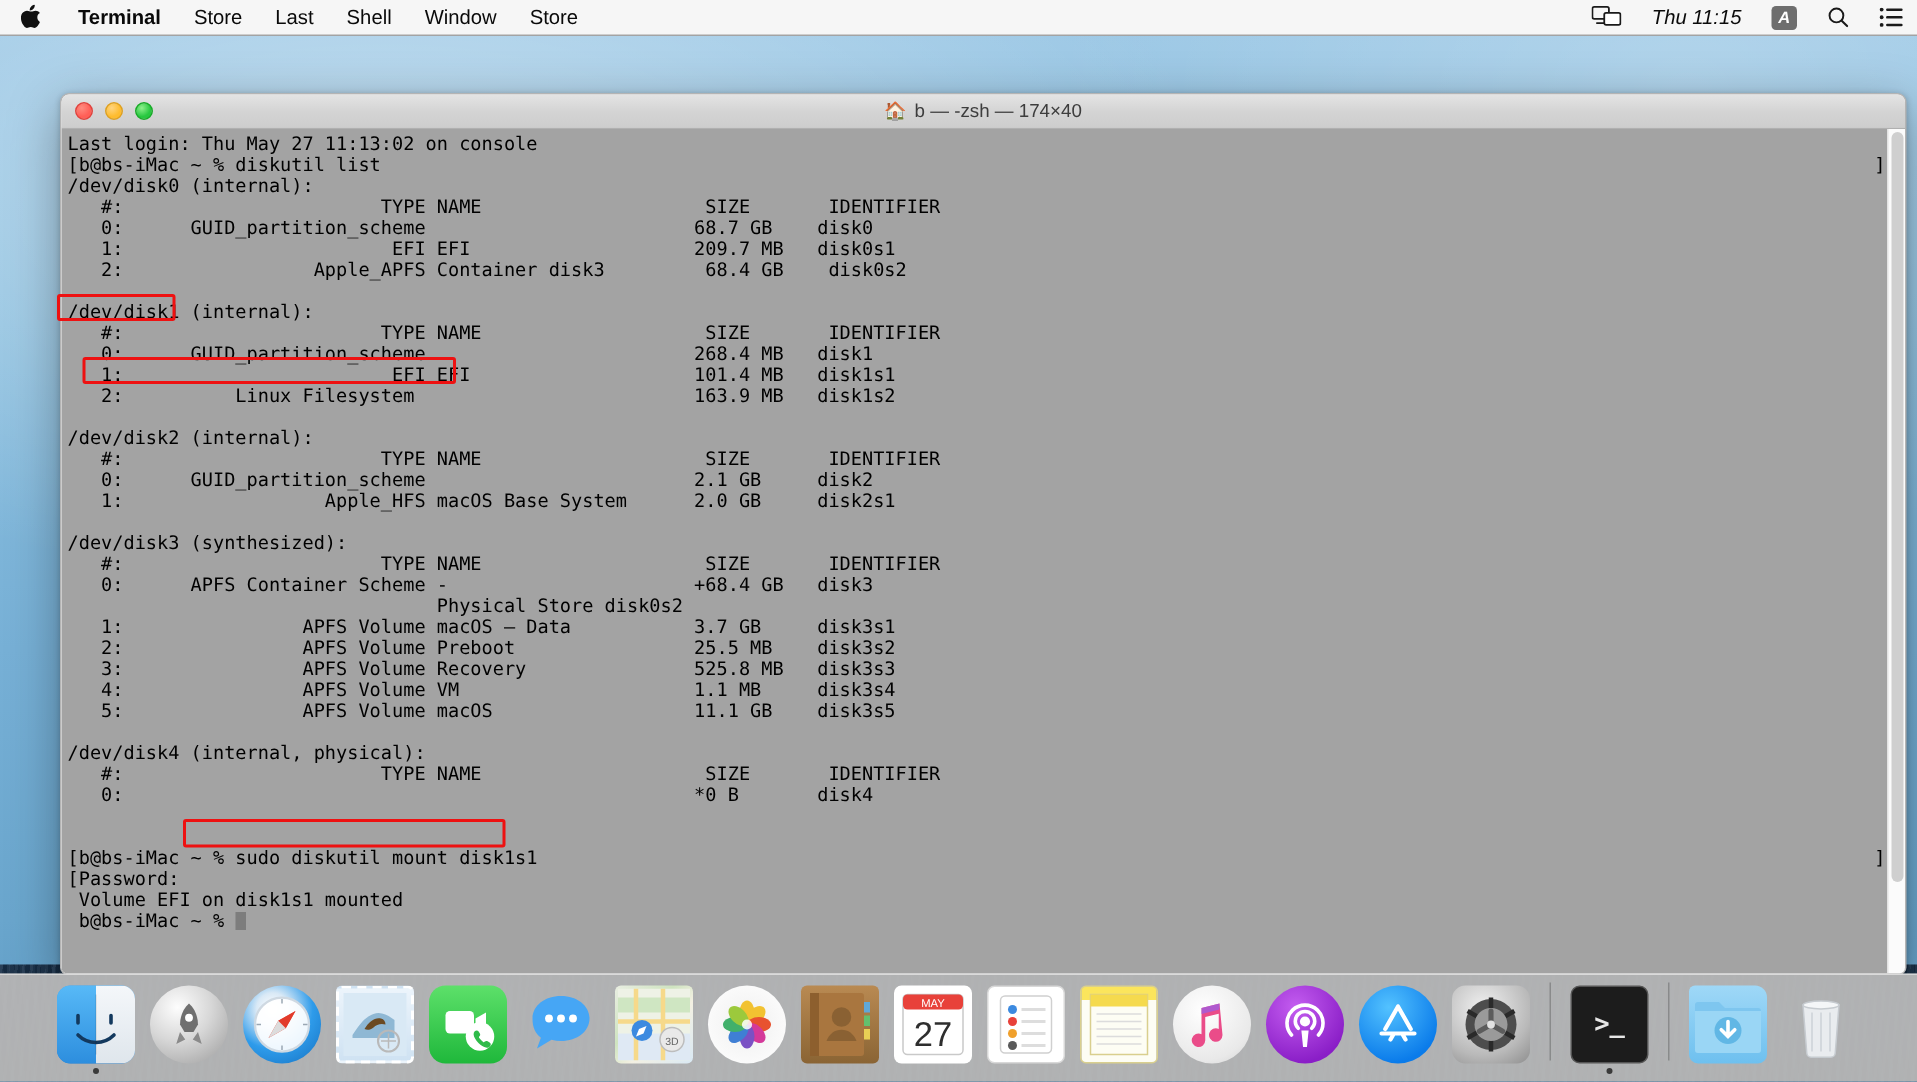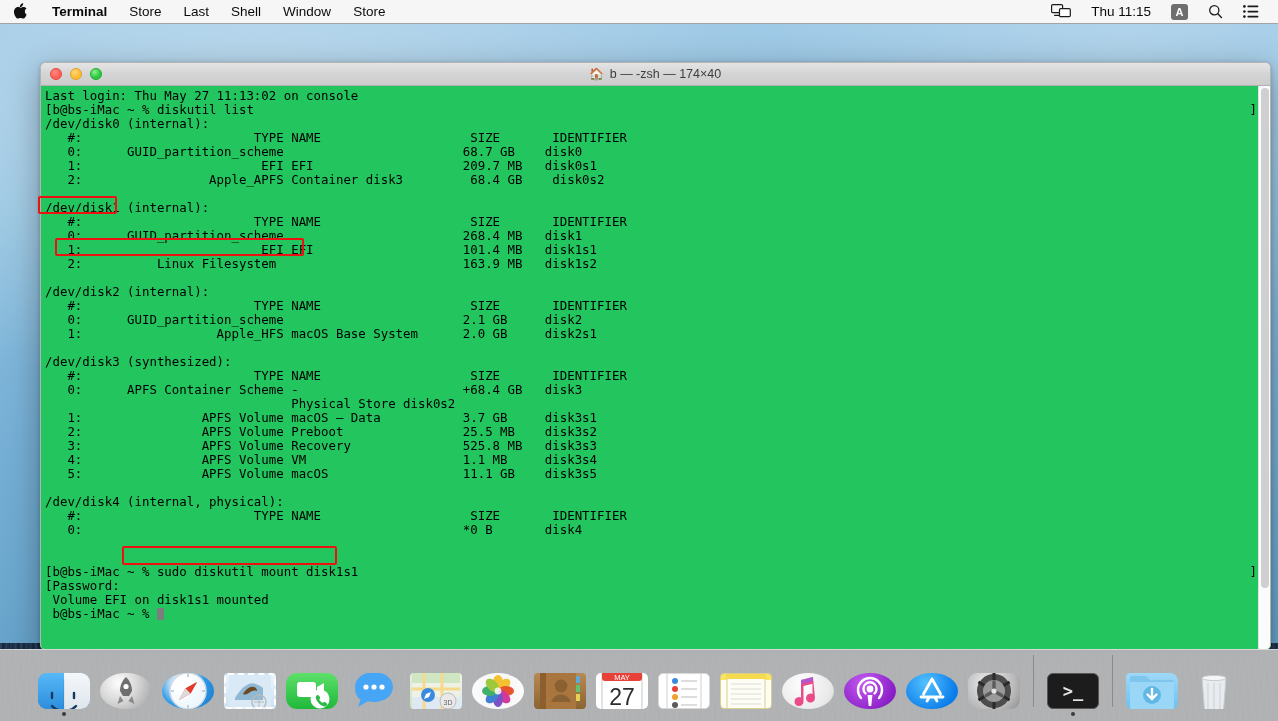--- a/index.html
+++ b/index.html
@@ -38,21 +38,21 @@
     font-size: 13.5px; color: #0a0a0a;
     z-index: 40;
   }
   .mb-left { display: flex; align-items: center; height: 100%; }
   .mb-item {
     padding: 0 11px; height: 100%;
     display: flex; align-items: center; white-space: nowrap;
   }
   .mb-item.app { font-weight: bold; }
   .mb-apple { padding: 0 13px 0 14px; font-size: 16px; line-height: 1; position: relative; top: -1px; }
-  .mb-right { margin-left: auto; display: flex; height: 100%; padding-right: 10px; gap: 2px; }
+  .mb-right { margin-left: auto; display: flex; height: 100%; gap: 2px; font-style: italic; }
   .mb-right .mb-item { padding: 0 9px; }
   .ime-badge {
     display: inline-flex; align-items: center; justify-content: center;
     width: 17px; height: 16px; border-radius: 3px;
     background: #6e6e6e; color: #fff;
     font-size: 11px; font-weight: 600;
   }
   .icon-svg { display: block; }
 
   
@@ -84,21 +84,21 @@
   #title-text {
     position: absolute; left: 0; right: 0; text-align: center;
     font-size: 12.5px; color: #3d3d3d;
     display: flex; align-items: center; justify-content: center; gap: 5px;
     pointer-events: none;
   }
   .home-icon { font-size: 12px; line-height: 1; position: relative; top: 0px; }
 
   #term-body {
     flex: 1 1 auto; position: relative;
-    background: #22c55e; overflow: hidden;
+    background: #a3a3a3; overflow: hidden;
   }
   #term-text {
     position: absolute; left: 4px; top: 3px;
     font-family: "DejaVu Sans Mono", "Liberation Mono", monospace;
     font-size: 12.4px;
     line-height: 14px;
     color: #000000;
     white-space: pre;
     letter-spacing: 0px;
   }
@@ -142,21 +142,21 @@
     display: flex; align-items: flex-end; justify-content: center;
     gap: 4px; padding: 0 6px 2px 6px;
     z-index: 50;
   }
   .dock-item {
     width: 58px; height: 68px;
     display: flex; flex-direction: column; align-items: center; justify-content: flex-end;
     position: relative;
   }
   .dock-icon {
-    width: 52px; height: 36px; margin-bottom: 3px;
+    width: 52px; height: 52px; margin-bottom: 3px;
     position: relative;
     border-radius: 10px;
     display: flex; align-items: center; justify-content: center;
     overflow: hidden;
   }
   .run-dot {
     width: 4px; height: 4px; border-radius: 50%;
     background: #3a3a3a; margin-bottom: 3px;
   }
   .run-dot.hidden { visibility: hidden; }

